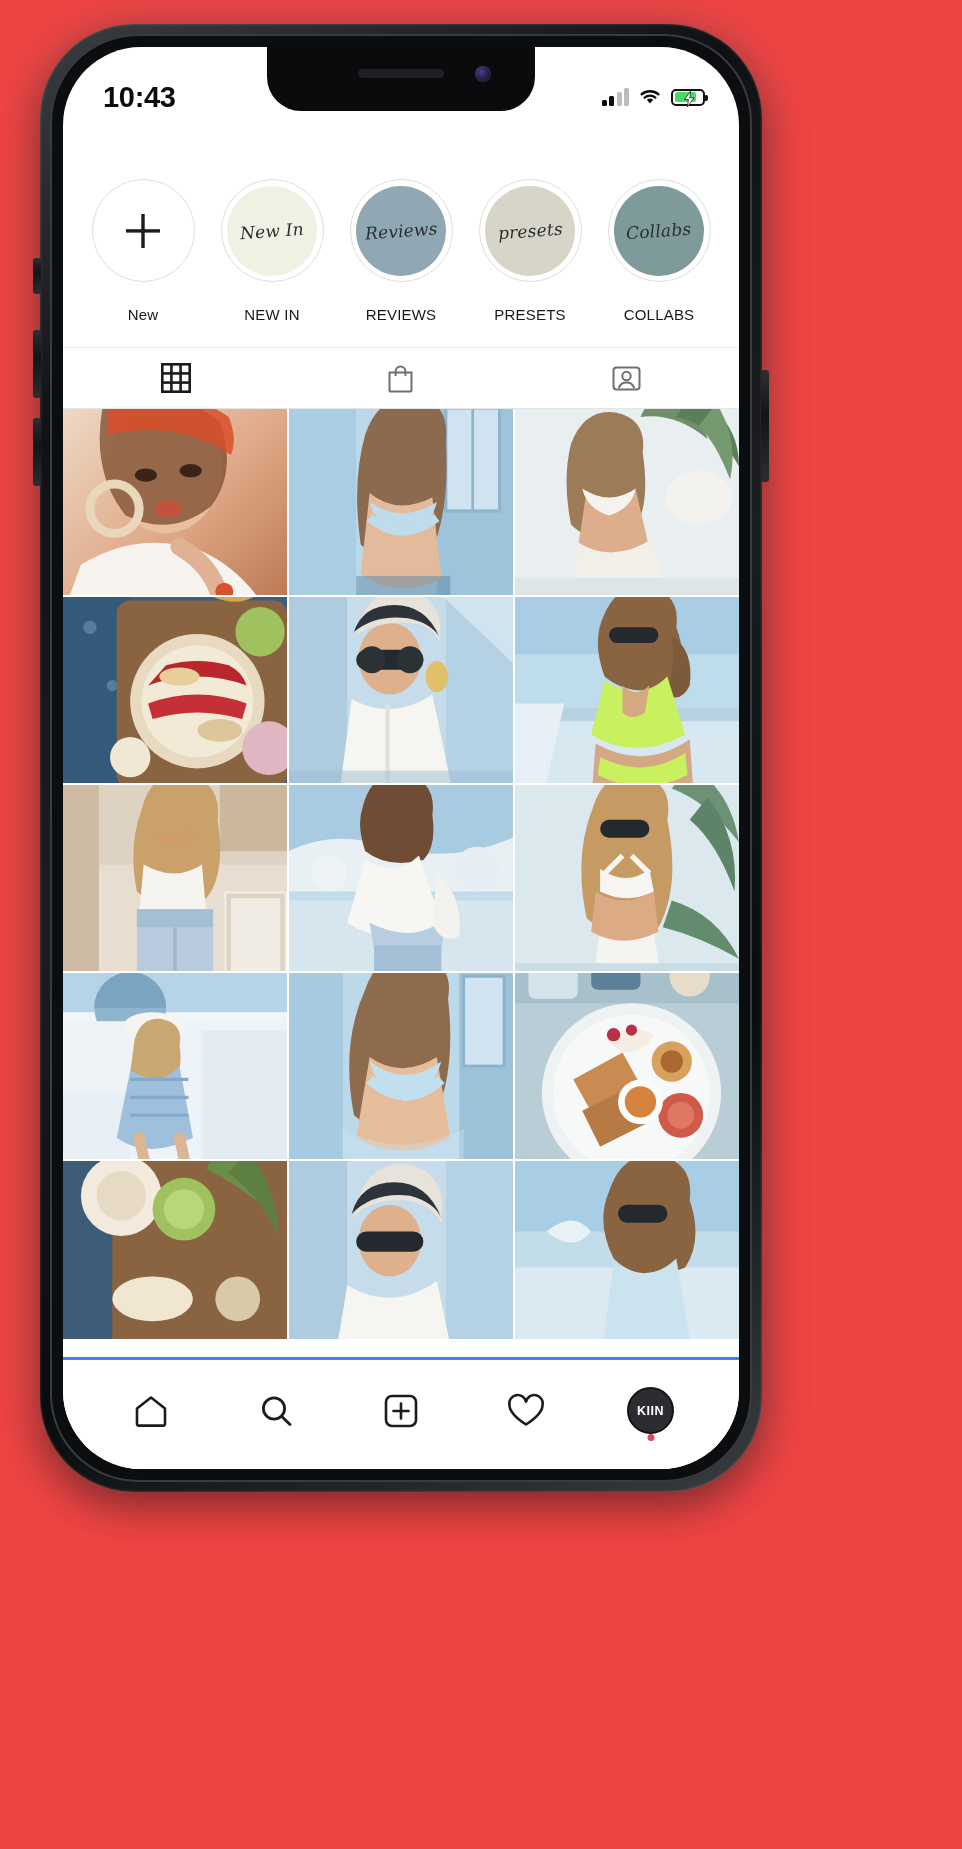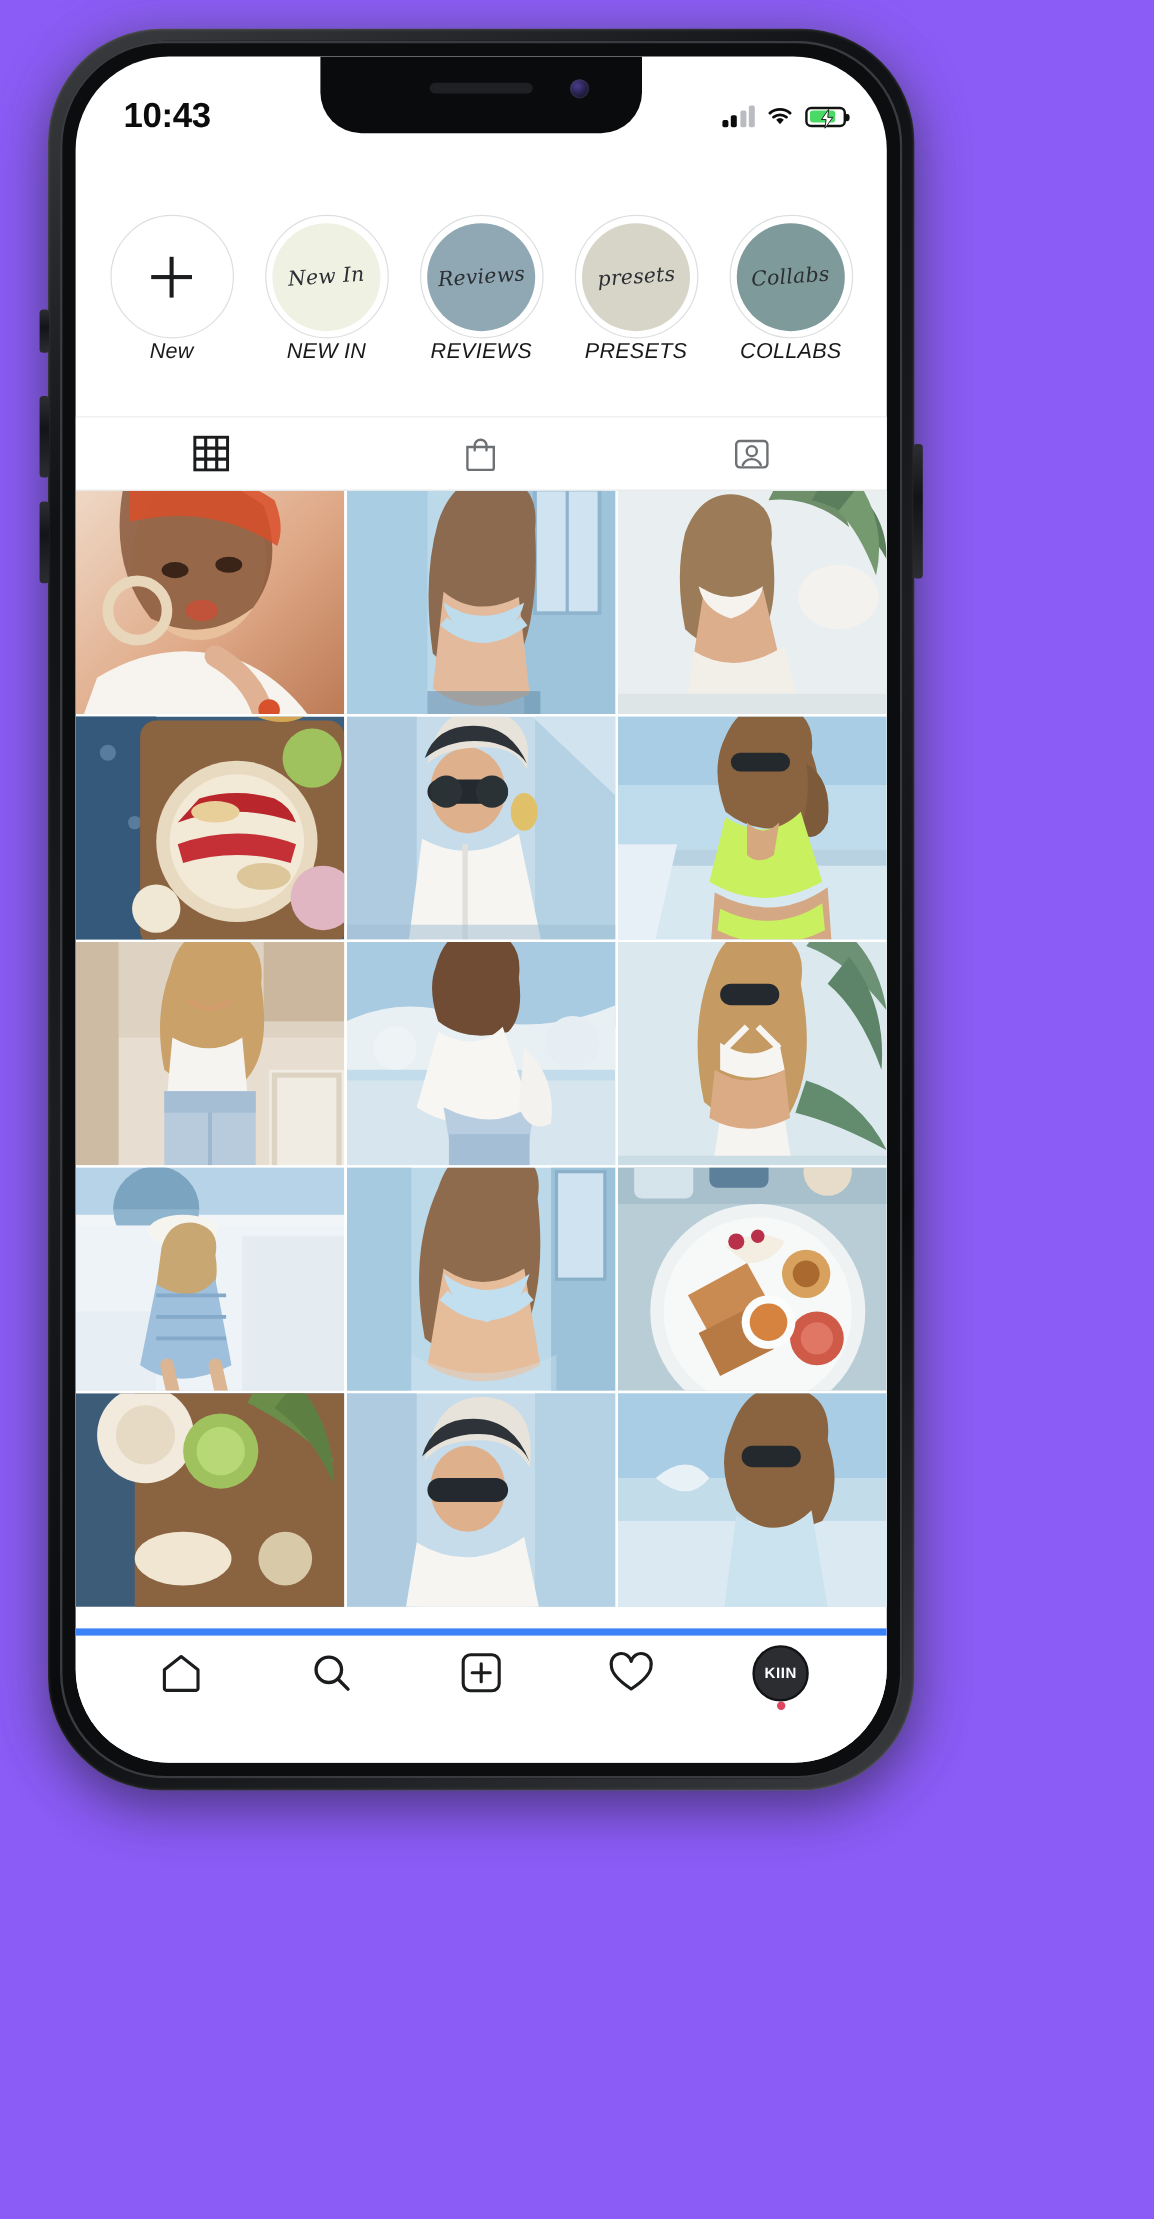--- a/index.html
+++ b/index.html
@@ -7,21 +7,21 @@
     width: 962px; height: 1849px;
     background: #ffffff;
     font-family: "Liberation Sans", sans-serif;
     overflow: hidden;
   }
 
   
   #stage {
     position: relative;
     width: 962px; height: 1849px;
-    background: #8b5cf6;
+    background: #ef4444;
   }
 
   .phone-shadow {
     position: absolute;
     left: 38px; top: 22px;
     width: 728px; height: 1472px;
     border-radius: 96px;
     background: rgba(120,125,135,0.18);
     filter: blur(22px);
   }
@@ -159,25 +159,24 @@
   .hl-script {
     font-family: "DejaVu Serif", serif;
     font-style: italic;
     font-size: 17px;
     color: #2b2f33;
     letter-spacing: 0.2px;
     transform: rotate(-4deg);
     white-space: nowrap;
   }
   .hl-label {
-    margin-top: 0;
-    font-size: 18px;
+    margin-top: 24px;
+    font-size: 15px;
     color: #18191b;
     letter-spacing: 0.2px;
-    font-style: italic;
   }
 
   .hl-divider {
     position: absolute; left: 0; top: 300px;
     width: 100%; height: 1px; background: #e9eaeb; z-index: 20;
   }
 
   
   .tabstrip {
     position: absolute; left: 0; top: 301px;
@@ -205,24 +204,24 @@
     z-index: 10;
     overflow: hidden;
   }
   .cell { position: relative; overflow: hidden; }
 
   
   .bottomnav {
     position: absolute; left: 0; bottom: 0;
     width: 100%; height: 112px;
     background: #ffffff;
-    display: flex; justify-content: space-around;
+    display: flex; align-items: center; justify-content: space-around;
     padding: 0 26px 8px 26px;
     z-index: 30;
-    border-top: 6px solid #3b82f6;
+    border-top: 3px solid #3b82f6;
   }
   .navitem { display:flex; align-items:center; justify-content:center; width: 72px; height: 62px; position: relative; }
   .avatar-ring {
     width: 47px; height: 47px; border-radius: 50%;
     border: 2.5px solid #121315;
     display:flex; align-items:center; justify-content:center;
     background: #2b2d31;
     position: relative;
   }
   .avatar-ring .mono {

